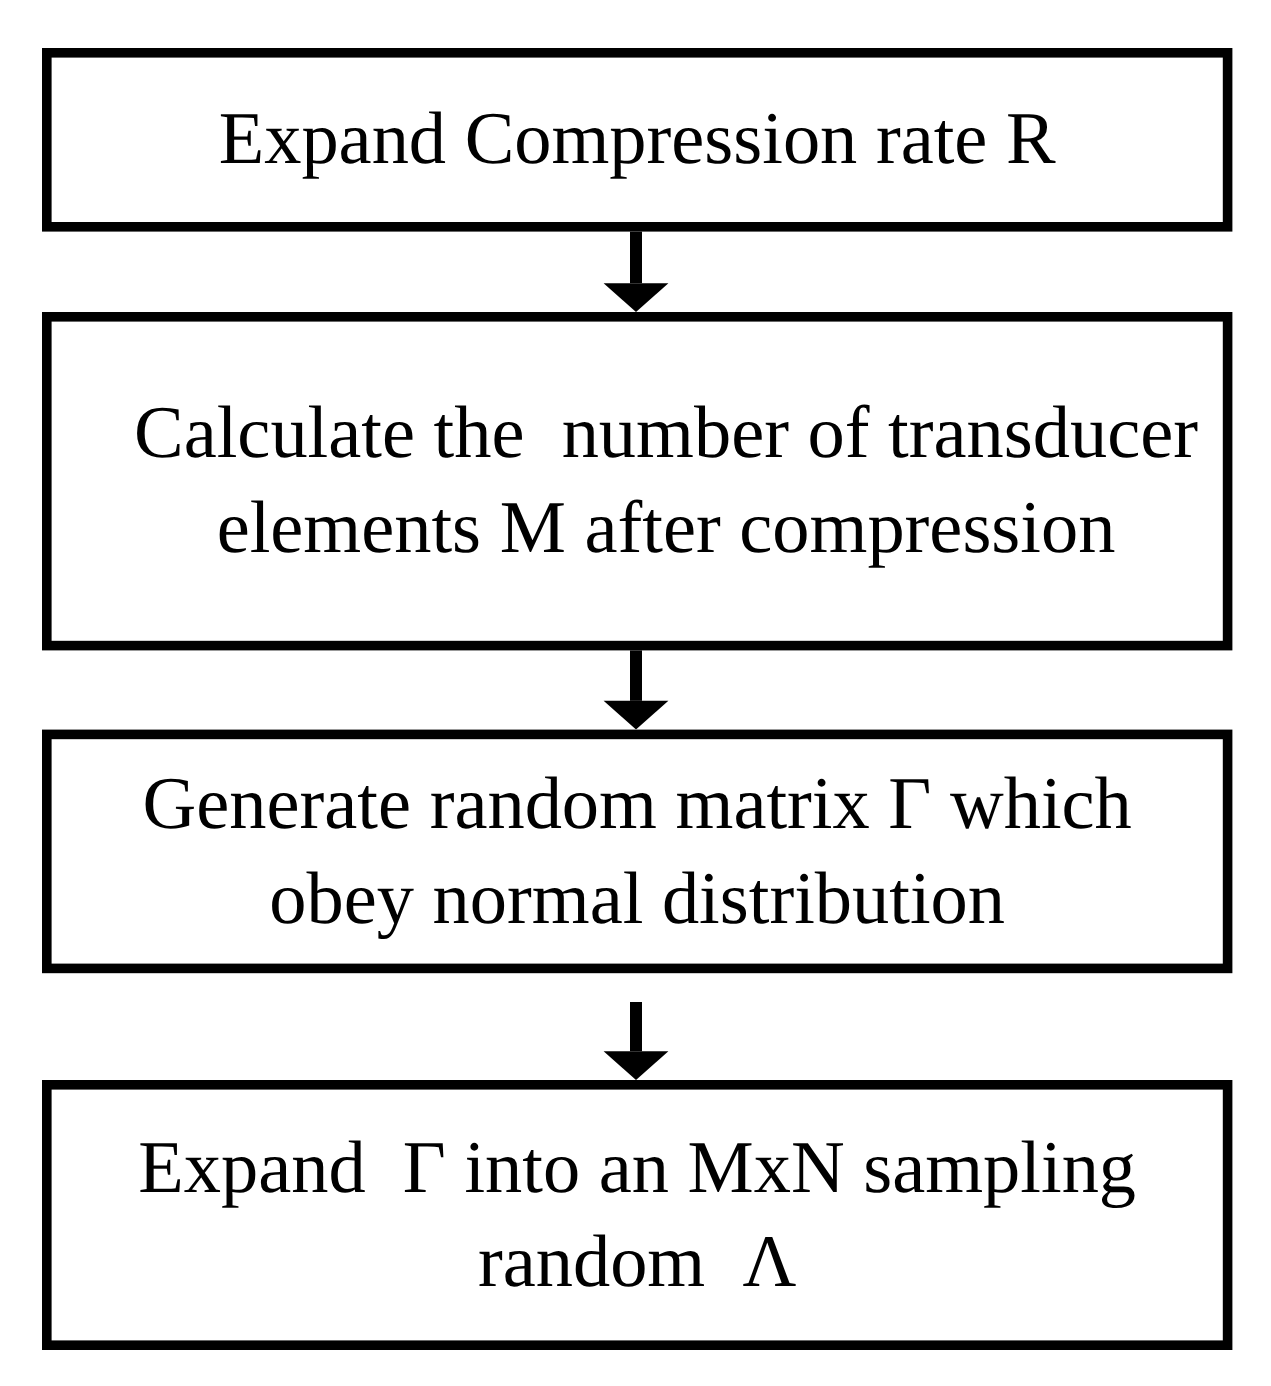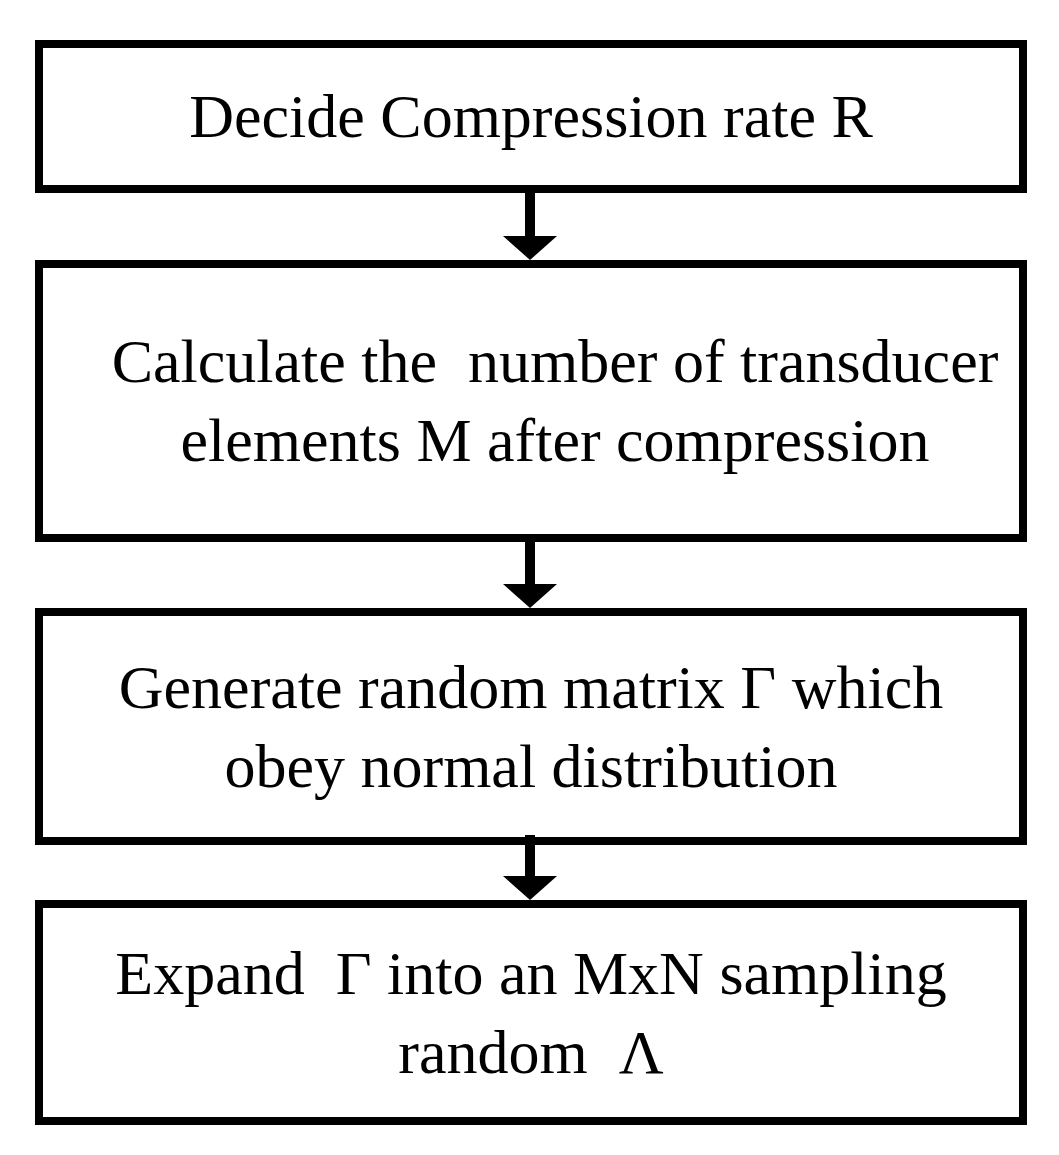--- a/index.html
+++ b/index.html
@@ -21,21 +21,21 @@
     width: 992px;
     border: 8px solid #000000;
     box-sizing: border-box;
     background: #ffffff;
     display: flex;
     align-items: center;
     justify-content: center;
   }
   .box1 { top: 40px;  height: 153px; }
   .box2 { top: 260px; height: 282px; padding-left: 48px; }
-  .box3 { top: 608px; height: 237px; font-family: Liberation Serif, serif; }
+  .box3 { top: 608px; height: 203px; font-family: Liberation Serif, serif; }
   .box4 { top: 900px; height: 225px; }
   .step-text {
     font-size: 62px;
     line-height: 1.27;
     color: #000000;
     text-align: center;
     white-space: pre-wrap;
     letter-spacing: 0px;
   }
   .arrow-stem {
@@ -59,21 +59,21 @@
   .head1 { top: 236px; }
   .head2 { top: 584px; }
   .head3 { top: 876px; }
 </style>
 </head>
 <body>
 
 <div class="canvas">
 
   <div class="step-box box1">
-    <div class="step-text">Decide Compression rate R</div>
+    <div class="step-text">Expand Compression rate R</div>
   </div>
 
   <div class="arrow-stem stem1"></div>
   <div class="arrow-head head1"></div>
 
   <div class="step-box box2">
     <div class="step-text">Calculate the  number of transducer
 elements M after compression</div>
   </div>
 

